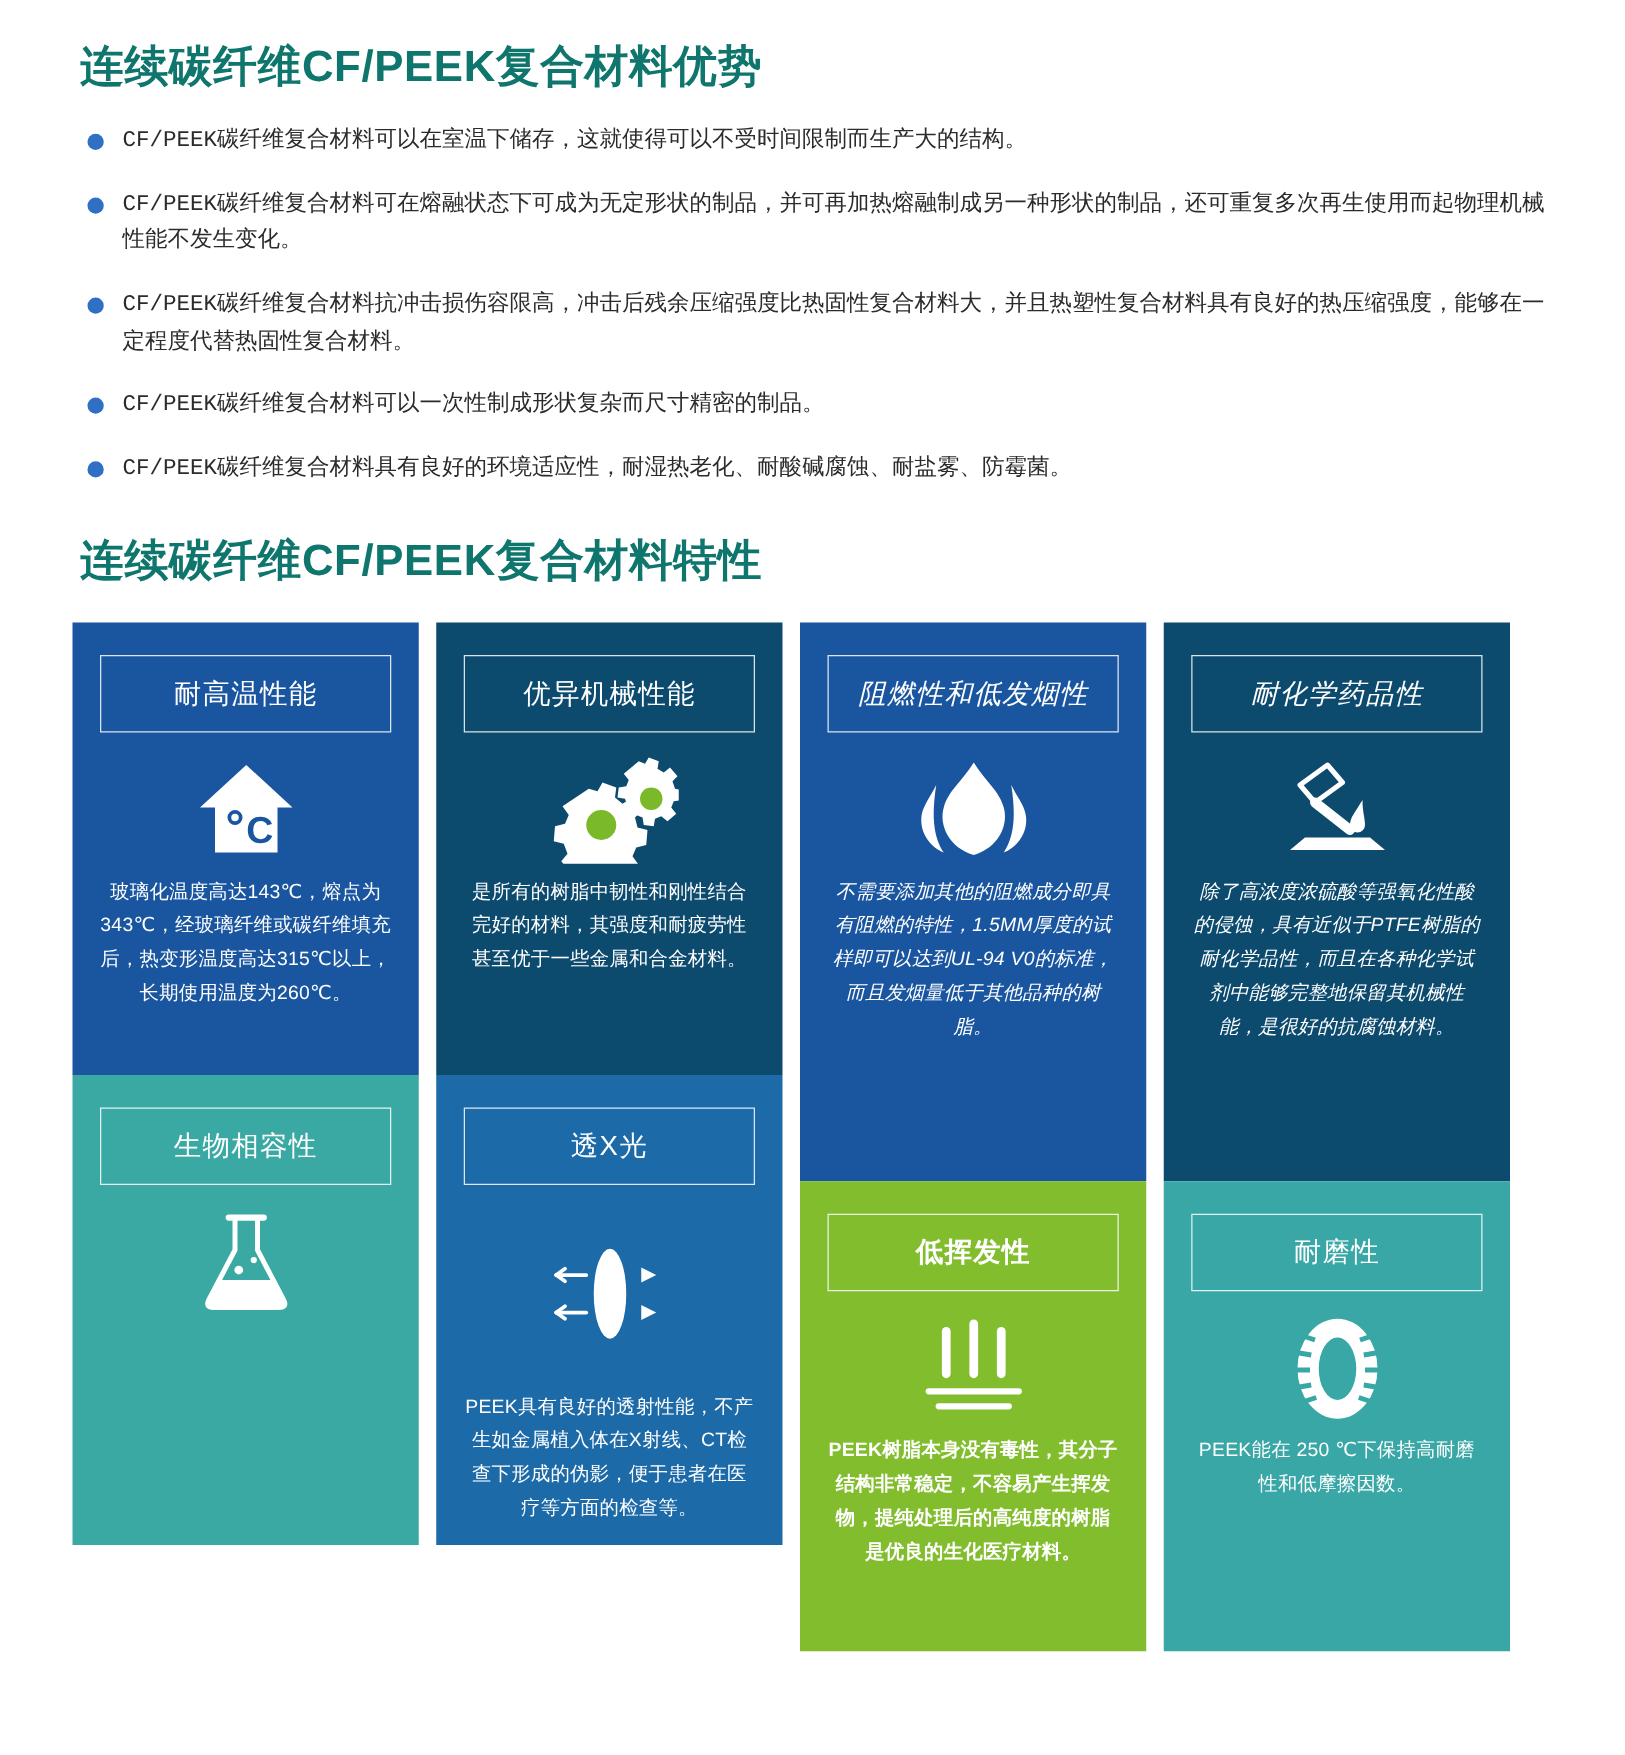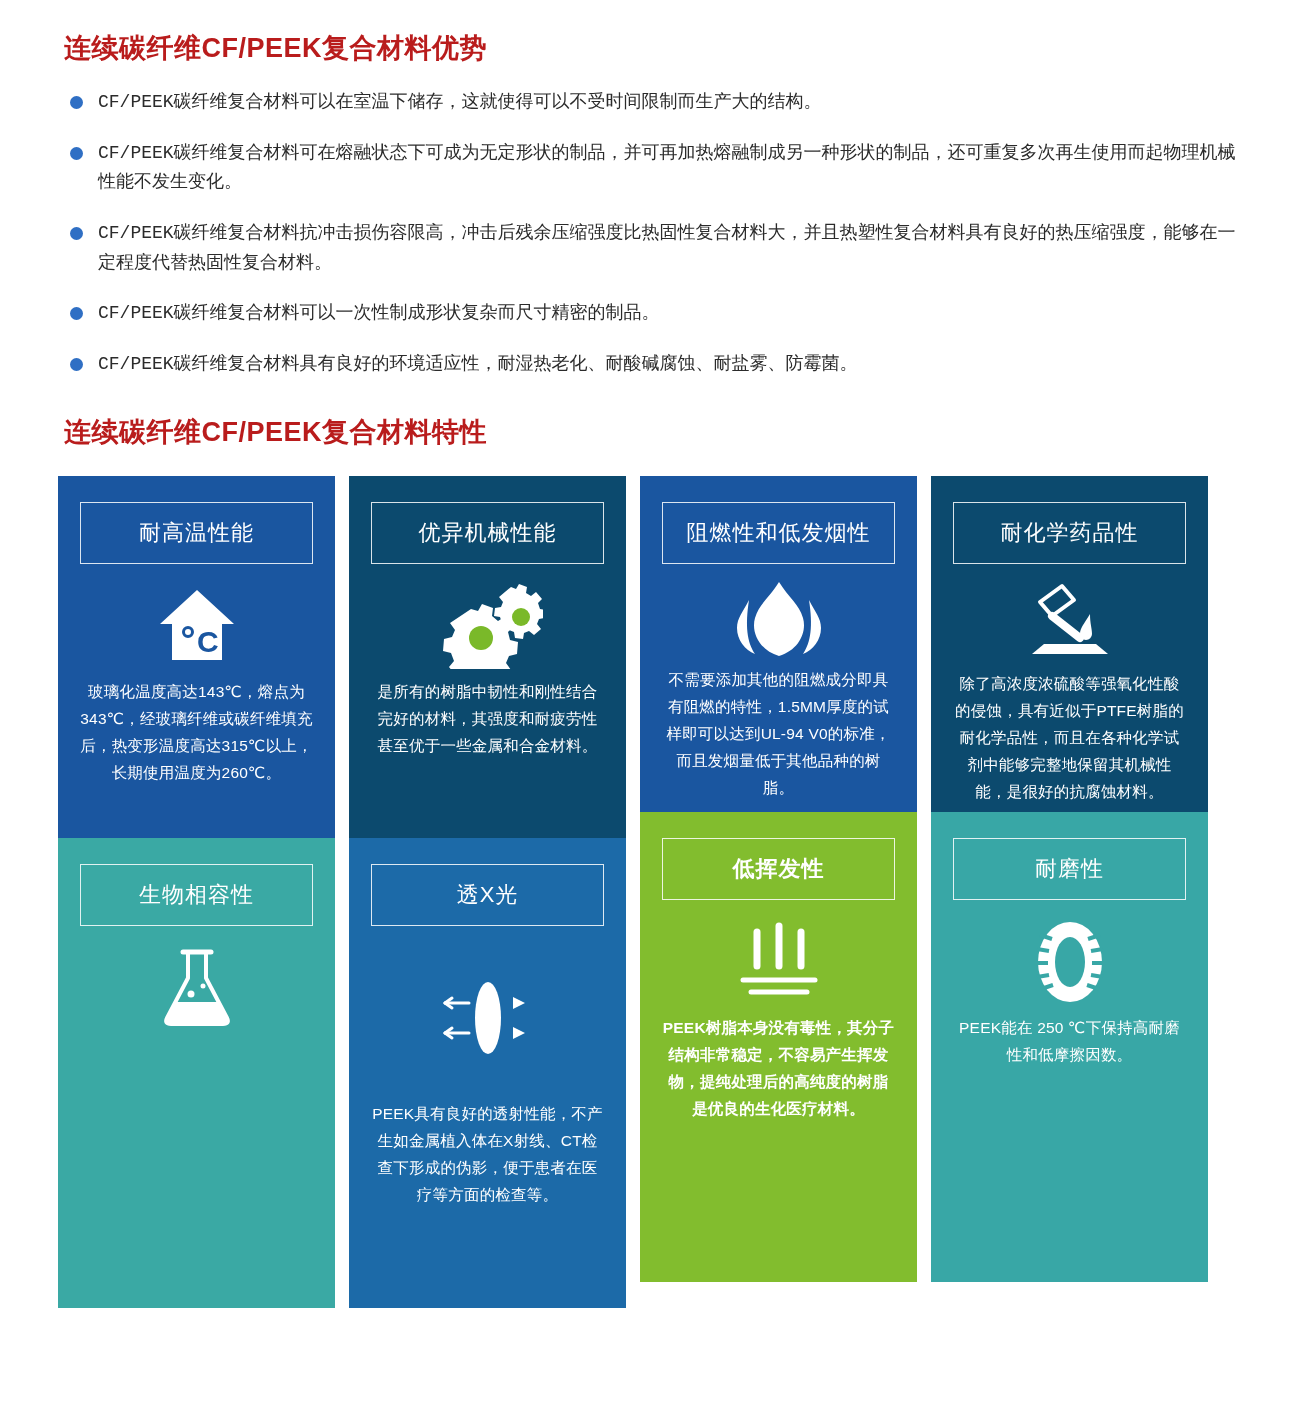--- a/index.html
+++ b/index.html
@@ -14,22 +14,22 @@
     color: #333;
     position: relative;
     overflow: hidden;
   }
   .page {
     padding: 18px 58px 0 58px;
     box-sizing: border-box;
     width: 1300px;
   }
   h2.section-title {
-    color: #b91c1c;
-    font-size: 27px;
+    color: #0f766e;
+    font-size: 35px;
     font-weight: bold;
     margin: 12px 0 22px 6px;
     letter-spacing: 0.5px;
   }
   h2.section-title.second {
     margin-top: 34px;
     margin-bottom: 26px;
   }
   ul.adv-list {
     list-style: none;
@@ -99,22 +99,22 @@
   }
   
   .c-blue   { background: #1a56a0; }
   .c-green  { background: #0c4a6e; }
   .c-green2 { background: #82bd2e; font-weight: bold; }
   .c-teal   { background: #3aa9a4; }
   .c-blue2  { background: #1c6aa8; gap: 30px; }
   .c-teal2  { background: #38a7a6; }
 
   .r1-a { height: 362px; }
-  .r1-b { height: 336px; }
-  .r2   { height: 470px; }
+  .r1-b { height: 447px; font-style: italic; }
+  .r2   { height: 376px; }
 </style>
 </head>
 <body>
 
 <div class="page">
 
   <h2 class="section-title">连续碳纤维CF/PEEK复合材料优势</h2>
 
   <ul class="adv-list">
     <li><span class="bullet"></span><span>CF/PEEK碳纤维复合材料可以在室温下储存，这就使得可以不受时间限制而生产大的结构。</span></li>

